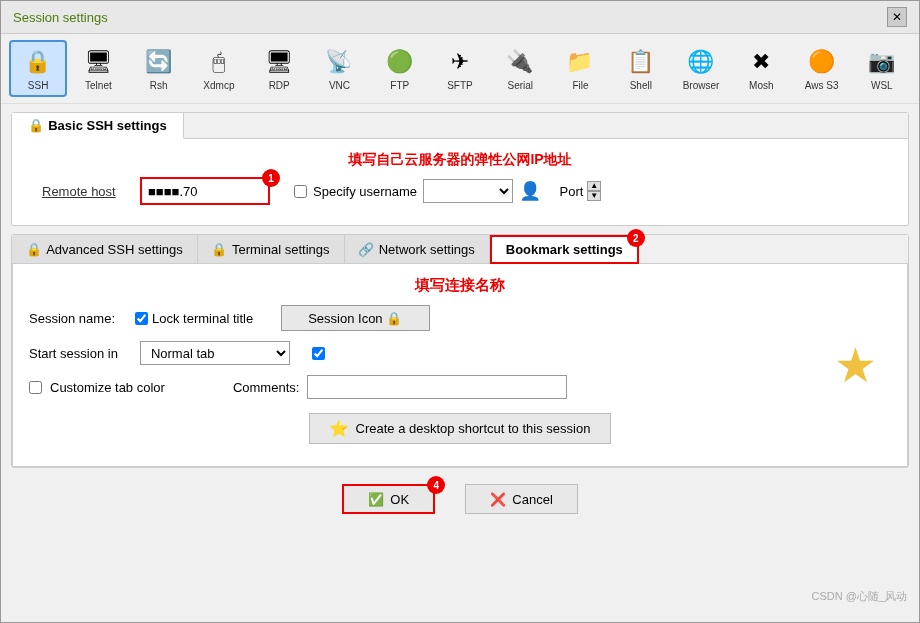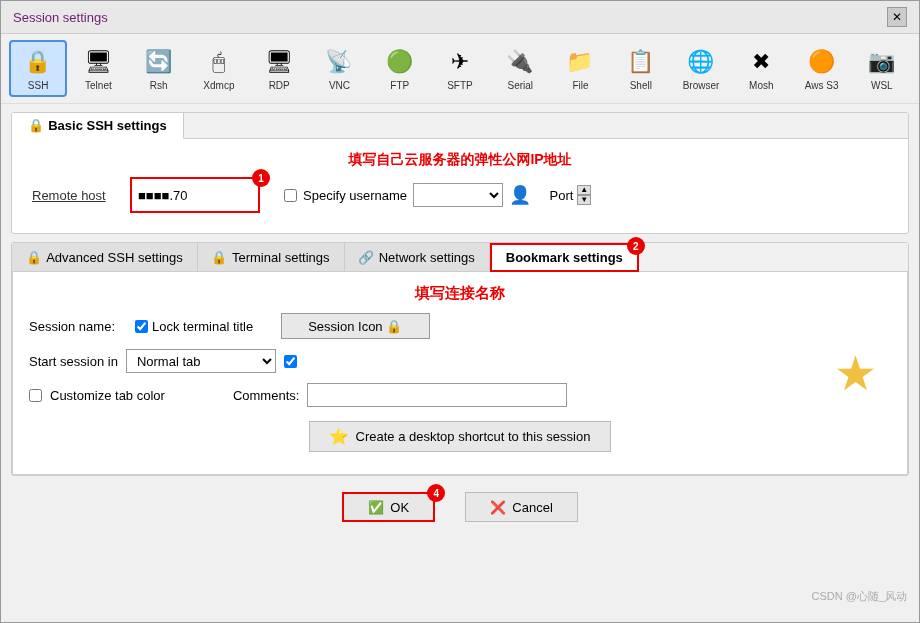--- a/index.html
+++ b/index.html
@@ -1,44 +1,44 @@
 <!DOCTYPE html>
 <html><head>
   <meta charset="utf-8">
   <style>
     * { box-sizing: border-box; margin: 0; padding: 0; font-family: 'Segoe UI', Tahoma, Geneva, Verdana, sans-serif; font-size: 13px; }
     body { background: #f0f0f0; display: flex; justify-content: center; align-items: center; width: 920px; height: 623px; overflow: hidden; }
     .dialog { width: 920px; height: 623px; background: #f0f0f0; border: 1px solid #999; position: relative; display: flex; flex-direction: column; }
     .title-bar { background: #e8e8e8; padding: 6px 12px; display: flex; justify-content: space-between; align-items: center; border-bottom: 1px solid #ccc; min-height: 30px; }
-    .title-bar-text { font-size: 13px; color: #701a75; font-weight: normal; }
+    .title-bar-text { font-size: 13px; color: #4d7c0f; font-weight: normal; }
     .title-bar-close { width: 20px; height: 20px; background: #ccc; border: 1px solid #999; cursor: pointer; display: flex; align-items: center; justify-content: center; font-size: 12px; }
     .toolbar { display: flex; flex-direction: row; padding: 6px 8px; background: #f0f0f0; border-bottom: 1px solid #ddd; gap: 2px; }
     .toolbar-btn { display: flex; flex-direction: column; align-items: center; justify-content: center; width: 62px; min-width: 52px; padding: 4px 6px; cursor: pointer; border: 2px solid transparent; border-radius: 3px; gap: 2px; }
     .toolbar-btn.active { background: #cce4ff; border: 2px solid #4a90d9; border-radius: 4px; }
     .toolbar-icon { width: 32px; height: 32px; display: flex; align-items: center; justify-content: center; font-size: 22px; }
     .toolbar-label { font-size: 10px; color: #333; text-align: center; }
     .content { flex: 1; padding: 8px 10px; overflow: auto; }
     .tab-section { background: #fff; border: 1px solid #ccc; border-radius: 3px; margin-bottom: 8px; }
     .tab-header { display: flex; border-bottom: 1px solid #ccc; background: #f0f0f0; }
     .tab { padding: 5px 16px; cursor: pointer; border-right: 1px solid #ccc; background: #e0e0e0; font-size: 12px; display: flex; align-items: center; gap: 4px; }
     .tab.active { background: #fff; border-bottom: 1px solid #fff; margin-bottom: -1px; font-weight: bold; }
-    .tab-content { padding: 12px 20px; }
+    .tab-content { padding: 12px 30px; }
     .form-row { display: flex; align-items: center; margin-bottom: 8px; gap: 8px; }
     .form-label { min-width: 90px; color: #333; text-decoration: underline; }
-    .form-input { border: 1px solid #999; padding: 2px 6px; height: 36px; background: #fff; min-width: 120px; }
+    .form-input { border: 1px solid #999; padding: 2px 6px; height: 28px; background: #fff; min-width: 120px; }
     .form-input.highlighted { border: 2px solid #e00; }
     .port-input { width: 50px; }
     .tabs-row { display: flex; background: #f0f0f0; border-bottom: 1px solid #ccc; margin-bottom: 0; }
     .tabs-row .tab { font-size: 12px; padding: 5px 14px; }
     .tabs-row .tab.bookmark { border: 2px solid #e00; background: #fff; }
     .inner-content { padding: 12px 16px; background: #fff; border: 1px solid #ccc; border-top: none; }
     .session-name-row { display: flex; align-items: center; gap: 8px; margin-bottom: 10px; }
     .session-name-input { border: 2px solid #e00; padding: 2px 6px; height: 24px; background: #fff; min-width: 140px; }
     .session-icon-btn { border: 1px solid #999; background: #e8e8e8; padding: 3px 26px; cursor: pointer; display: flex; align-items: center; gap: 4px; height: 26px; }
-    .start-row { display: flex; align-items: center; gap: 8px; margin-bottom: 10px; }
+    .start-row { display: flex; align-items: center; gap: 22px; margin-bottom: 10px; }
     .select-input { border: 1px solid #999; padding: 2px 6px; height: 24px; background: #fff; min-width: 150px; }
     .customize-row { display: flex; align-items: center; gap: 8px; margin-bottom: 10px; }
     .comments-input { border: 1px solid #999; padding: 2px 6px; height: 24px; background: #fff; min-width: 260px; }
     .shortcut-btn { border: 1px solid #bbb; background: #e8e8e8; padding: 5px 20px; cursor: pointer; display: flex; align-items: center; gap: 6px; font-size: 13px; margin: 0 auto 10px; }
     .footer-row { display: flex; justify-content: center; gap: 30px; padding: 8px 0 4px; }
     .footer-btn { border: 1px solid #bbb; background: #e8e8e8; padding: 4px 24px; cursor: pointer; display: flex; align-items: center; gap: 6px; font-size: 13px; height: 30px; min-width: 90px; justify-content: center; }
     .footer-btn.ok { border: 2px solid #e00; }
     .star-icon { font-size: 48px; color: #f0c040; position: absolute; right: 30px; top: 50%; transform: translateY(-50%); }
     .bookmark-inner { position: relative; }
     .specify-row { display: flex; align-items: center; gap: 6px; }

